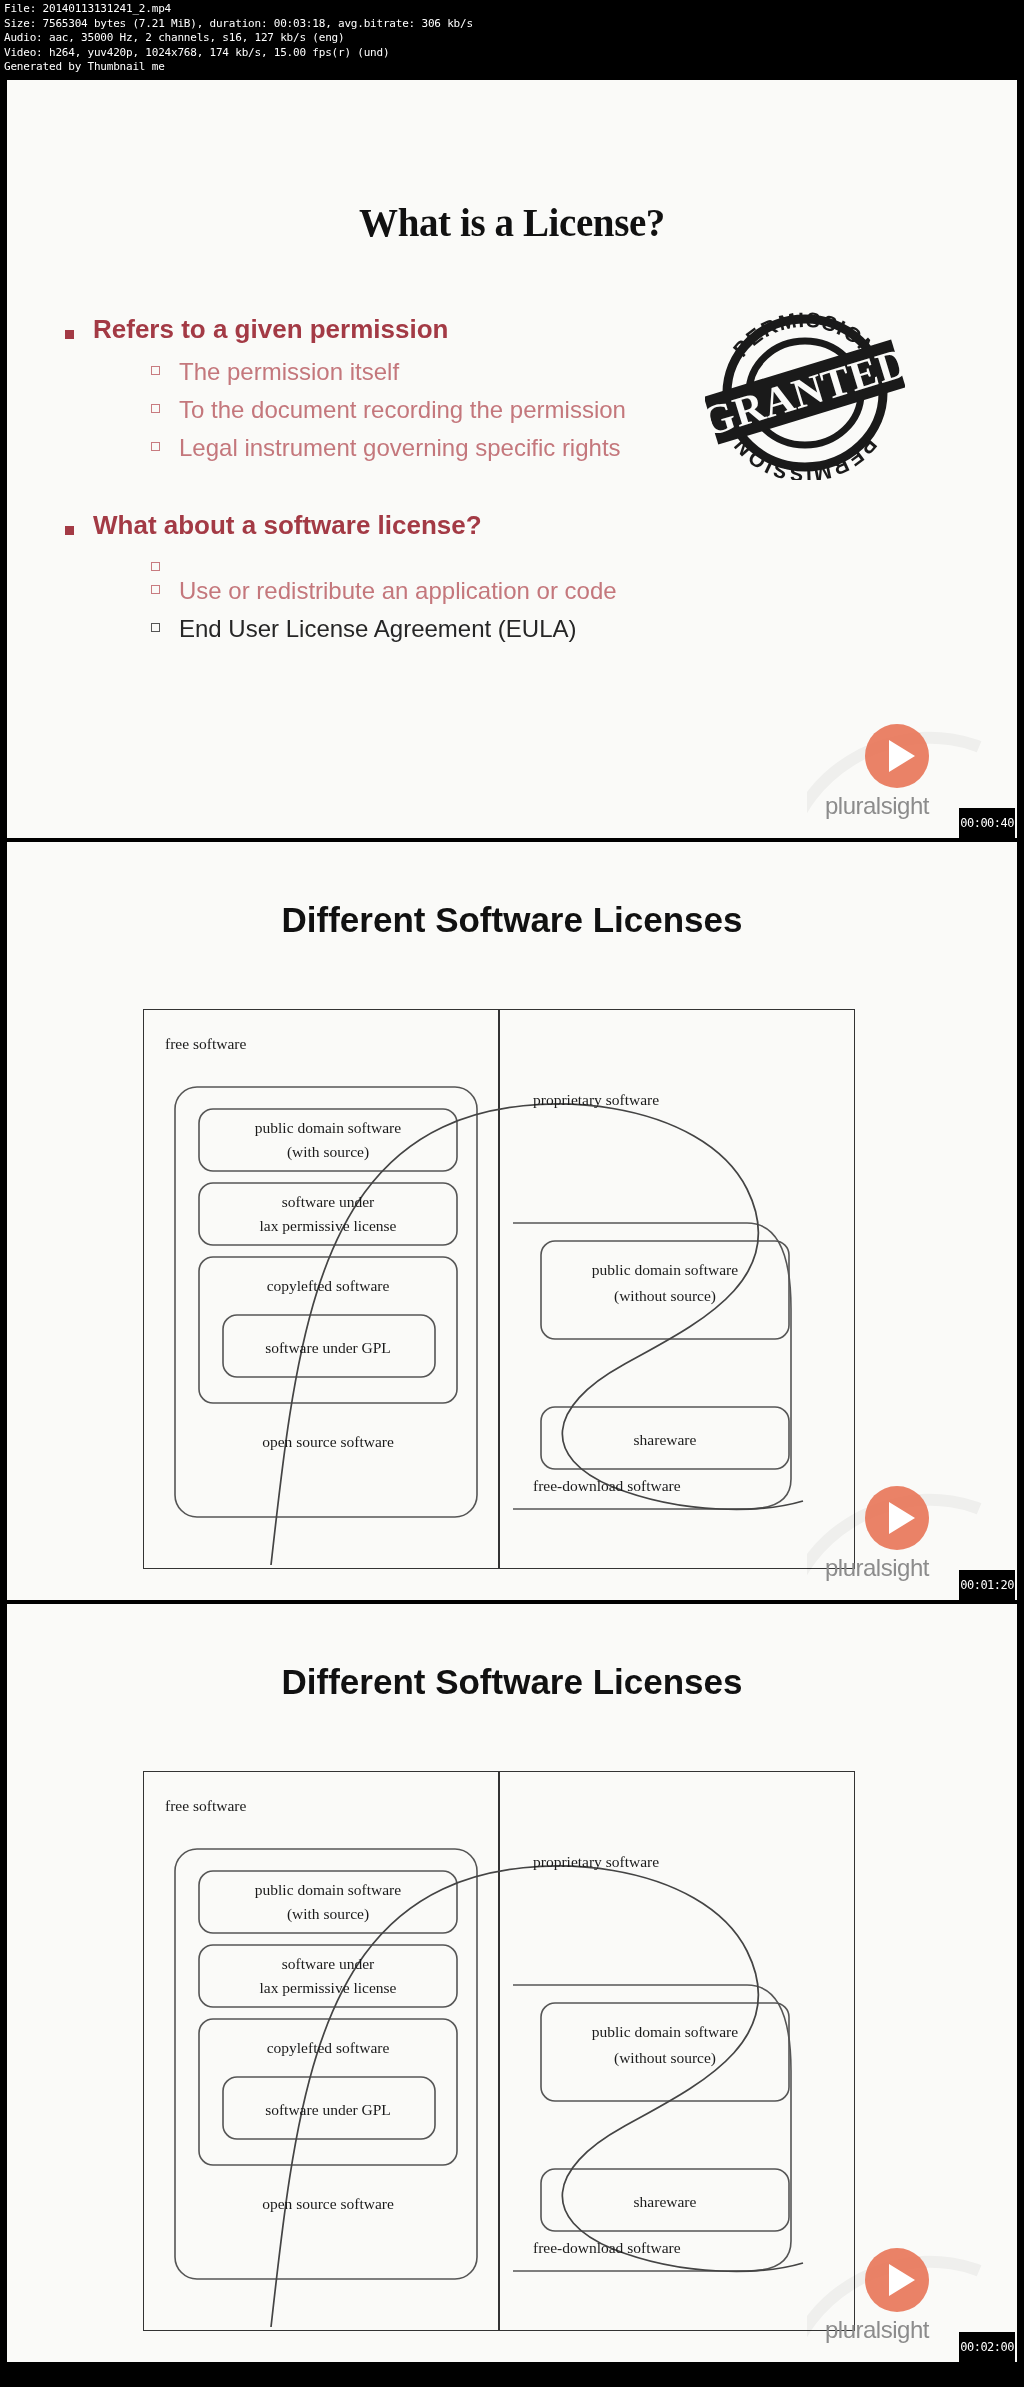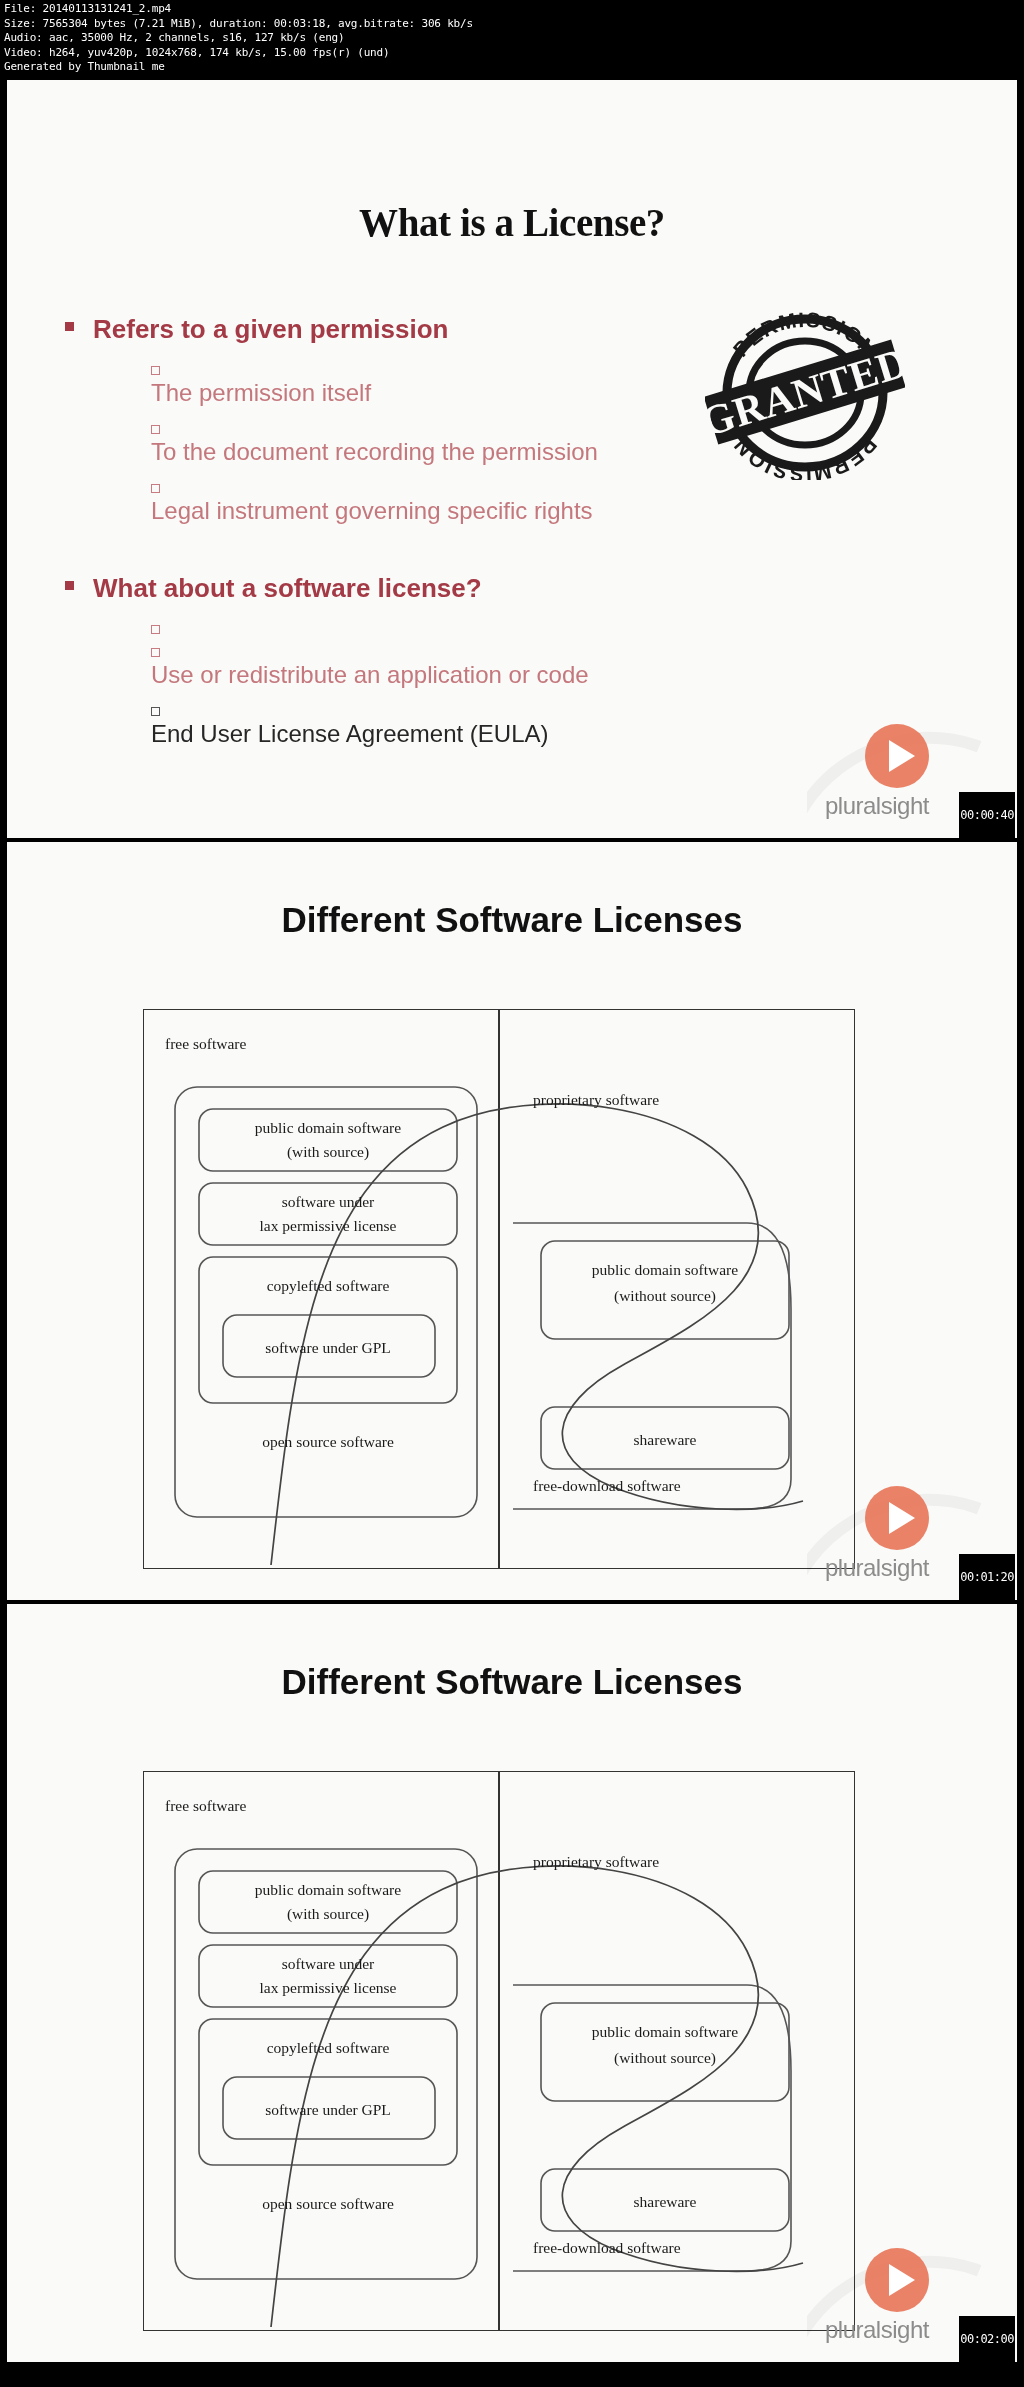--- a/index.html
+++ b/index.html
@@ -94,21 +94,21 @@
     font-weight: 400;
   }
   .ps-time {
     position: absolute;
     right: 2px;
     bottom: 0px;
     font-family: "DejaVu Sans Mono", monospace;
     font-size: 12px;
     color: #ffffff;
     background: #000;
-    padding: 16px 1px;
+    padding: 8px 1px;
     letter-spacing: -0.5px;
   }
 
   
   .s1-title {
     position: absolute;
     left: 0; right: 0;
     top: 120px;
     text-align: center;
     font-size: 39px;
@@ -118,21 +118,21 @@
     font-family: Liberation Serif, serif;
   }
   .bullets {
     position: absolute;
     left: 58px;
     top: 232px;
     width: 620px;
   }
   .b1 {
     display: flex;
-    align-items: flex-start;
+    align-items: center;
     margin-bottom: 8px;
   }
   .b1-marker {
     width: 28px;
     flex: none;
     padding-top: 10px;
   }
   .b1-marker i {
     display: block;
     width: 9px; height: 9px;
@@ -144,21 +144,20 @@
     color: #a33a45;
     line-height: 34px;
   }
   .sub {
     margin-left: 86px;
   }
   .b2 {
     display: flex;
     align-items: flex-start;
     margin-bottom: 2px;
-    flex-direction: column;
   }
   .b2-marker {
     width: 28px;
     flex: none;
     padding-top: 12px;
   }
   .b2-marker i {
     display: block;
     width: 9px; height: 9px;
     border: 1.5px solid #c87b80;

